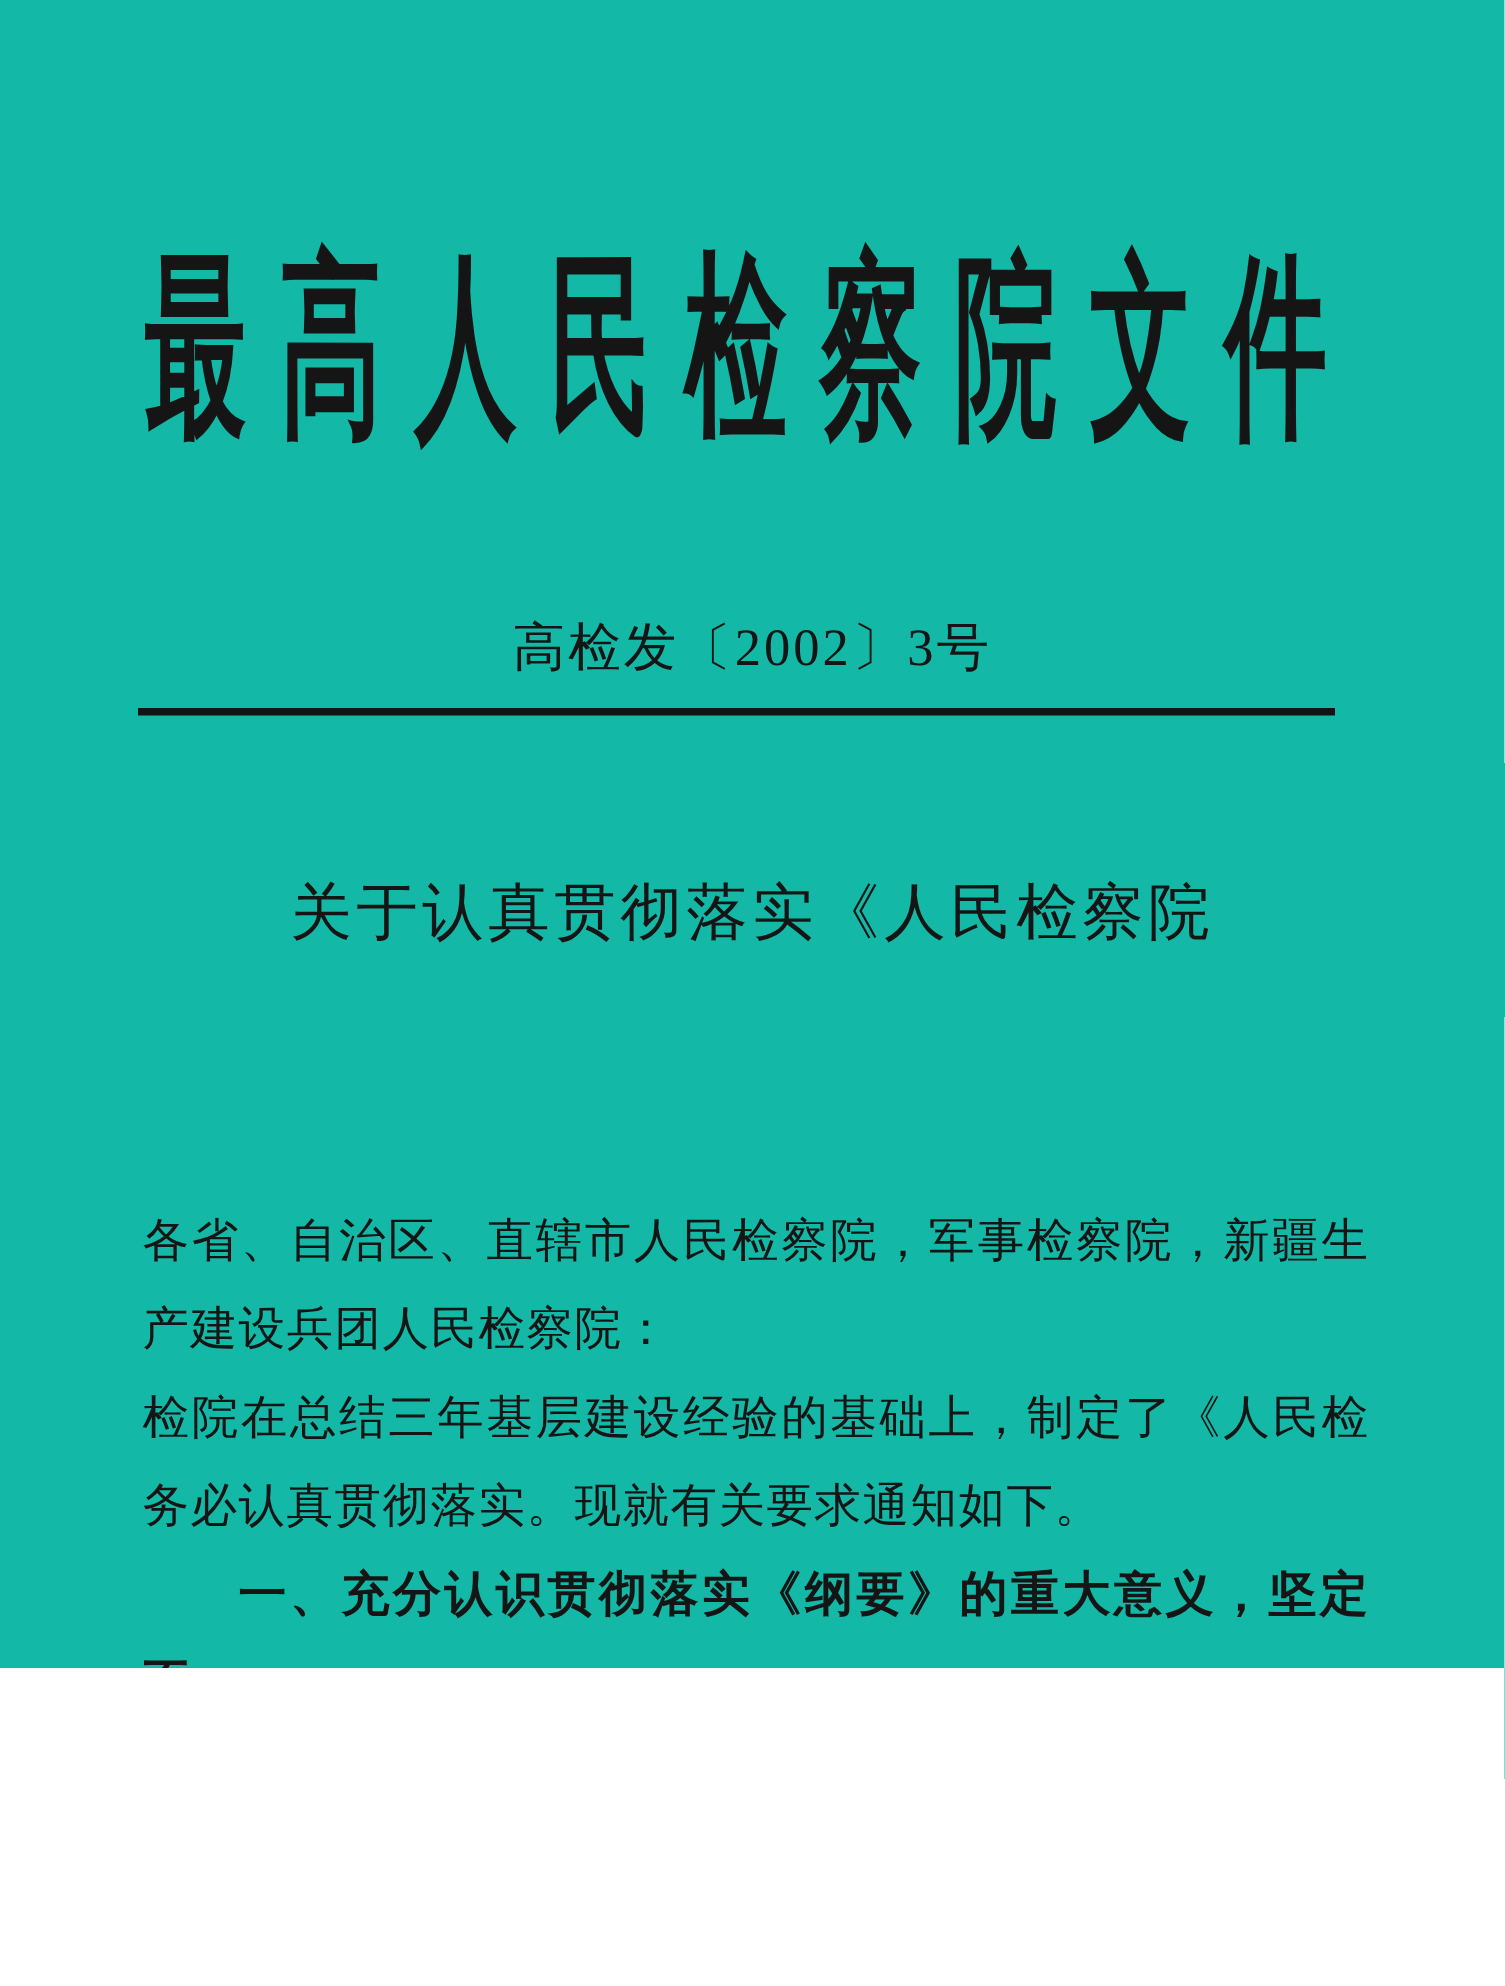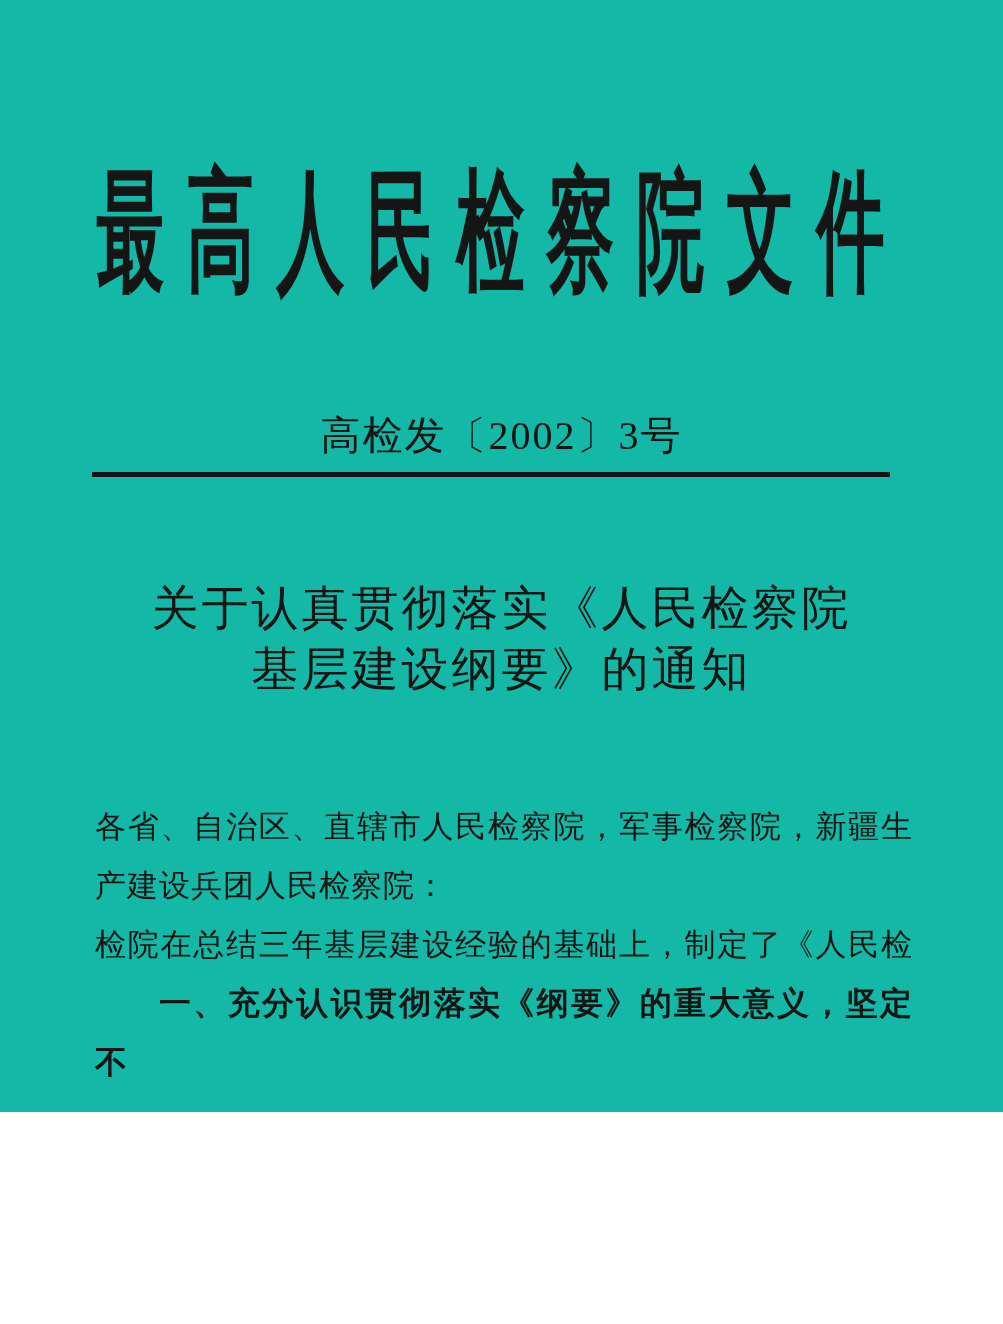--- a/index.html
+++ b/index.html
@@ -32,38 +32,38 @@
     white-space: nowrap;
     transform: scaleY(1.95);
     transform-origin: center center;
   }
   .doc-number {
     position: absolute;
     top: 408px;
     left: 0;
     width: 100%;
     text-align: center;
-    font-size: 40px;
+    font-size: 35px;
     letter-spacing: 2px;
   }
   .divider {
     position: absolute;
     top: 472px;
     left: 92px;
     width: 798px;
     height: 5px;
     background: #141414;
   }
   .notice-title {
     position: absolute;
     top: 578px;
     left: 0;
     width: 100%;
     text-align: center;
-    font-size: 47px;
+    font-size: 41px;
     line-height: 61px;
     letter-spacing: 3px;
     font-weight: normal;
   }
   .body-block {
     position: absolute;
     top: 797px;
     left: 95px;
     width: 818px;
     font-size: 31px;
@@ -98,27 +98,27 @@
 <div class="page">
 
   <div class="masthead">最高人民检察院文件</div>
 
   <div class="doc-number">高检发〔2002〕3号</div>
 
   <div class="divider"></div>
 
   <div class="notice-title">
     <div>关于认真贯彻落实《人民检察院</div>
-    <div>基层建设纲要》的通知</div>
   </div>
 
   <div class="body-block">
     <div class="line jl">各省、自治区、直辖市人民检察院，军事检察院，新疆生</div>
     <div class="line">产建设兵团人民检察院：</div>
 
     <div class="line jl">检院在总结三年基层建设经验的基础上，制定了《人民检</div>
+    <div class="line">务必认真贯彻落实。现就有关要求通知如下。</div>
 
     <div class="line jl indent section-heading">一、充分认识贯彻落实《纲要》的重大意义，坚定不</div>
   </div>
 
   <div class="page-number">1</div>
 
 </div>
 
 </body></html>

